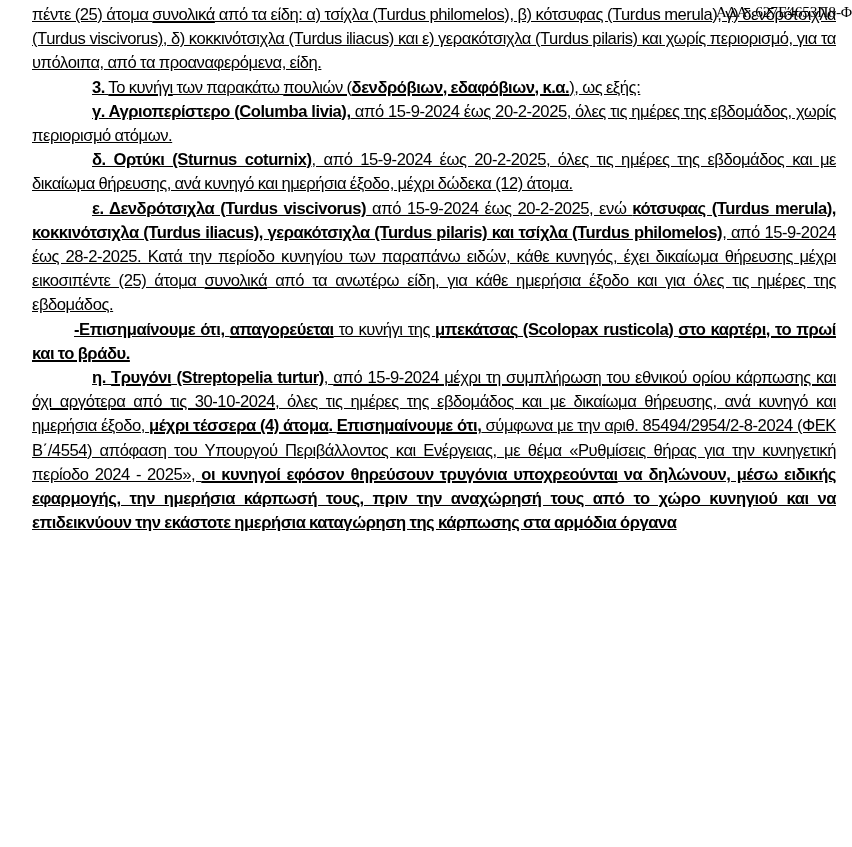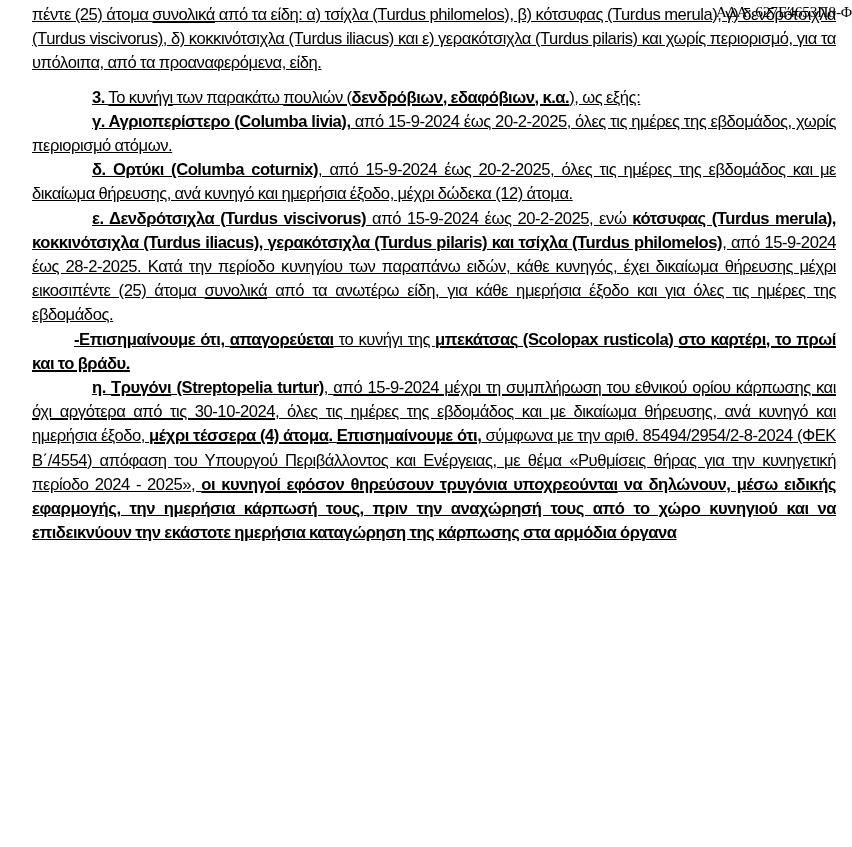--- a/index.html
+++ b/index.html
@@ -37,40 +37,40 @@
     word-spacing: -0.5px;
   }
   .p {
     margin: 0;
     text-align: justify;
     text-align-last: left;
     text-decoration: underline;
   }
   .indent { text-indent: 60px; }
   .indent-small { text-indent: 42px; }
-  .gap-before { margin-top: 10px; }
+  .gap-before { }
   .b { font-weight: bold; }
   .u { text-decoration: underline; text-underline-offset: 2px; text-decoration-thickness: 1px; }
 </style>
 </head>
 <body>
 
 <div class="ada">ΑΔΑ: 627Ε4653Π8-Φ</div>
 
 <div class="page">
 
   <p class="p"><span>πέντε (25) άτομα </span><span class="u">συνολικά</span><span> από τα είδη: α) τσίχλα (Turdus philomelos), β) κότσυφας (Turdus merula), γ) δενδρότσιχλα (Turdus viscivorus), δ) κοκκινότσιχλα (Turdus iliacus) και ε) γερακότσιχλα (Turdus pilaris) και χωρίς περιορισμό, για τα υπόλοιπα, από τα προαναφερόμενα, είδη.</span></p>
 
   <p class="p indent gap-before"><span class="b">3.</span> <span class="u">Το κυνήγι</span><span> των παρακάτω </span><span class="u">πουλιών (</span><span class="b u">δενδρόβιων, εδαφόβιων, κ.α.</span><span class="u">)</span><span>, ως εξής:</span></p>
 
 
 
   <p class="p indent"><span class="b">γ. Αγριοπερίστερο (Columba livia),</span><span> από 15-9-2024 έως 20-2-2025, όλες τις ημέρες της εβδομάδος, χωρίς περιορισμό ατόμων.</span></p>
 
-  <p class="p indent"><span class="b">δ. Ορτύκι (Columba coturnix)</span><span>, από 15-9-2024 έως 20-2-2025, όλες τις ημέρες της εβδομάδος και με δικαίωμα θήρευσης, ανά κυνηγό και ημερήσια έξοδο, μέχρι δώδεκα (12) άτομα.</span></p>
+  <p class="p indent"><span class="b">δ. Ορτύκι (Sturnus coturnix)</span><span>, από 15-9-2024 έως 20-2-2025, όλες τις ημέρες της εβδομάδος και με δικαίωμα θήρευσης, ανά κυνηγό και ημερήσια έξοδο, μέχρι δώδεκα (12) άτομα.</span></p>
 
   <p class="p indent"><span class="b">ε. Δενδρότσιχλα (Turdus viscivorus)</span><span> από 15-9-2024 έως 20-2-2025, ενώ </span><span class="b">κότσυφας (Turdus merula), κοκκινότσιχλα (Turdus iliacus), γερακότσιχλα (Turdus pilaris) και τσίχλα (Turdus philomelos)</span><span>, από 15-9-2024 έως 28-2-2025. Κατά την περίοδο κυνηγίου των παραπάνω ειδών, κάθε κυνηγός, έχει δικαίωμα θήρευσης μέχρι εικοσιπέντε (25) άτομα </span><span class="u">συνολικά</span><span> από τα ανωτέρω είδη, για κάθε ημερήσια έξοδο και για όλες τις ημέρες της εβδομάδος.</span></p>
 
 
 
   <p class="p indent-small"><span class="b">-Επισημαίνουμε ότι, </span><span class="b u">απαγορεύεται</span><span> το κυνήγι της </span><span class="b u">μπεκάτσας</span><span class="b"> (Scolopax rusticola) </span><span class="b u">στο καρτέρι, το πρωί και το βράδυ.</span></p>
 
   <p class="p indent"><span class="b">η. </span><span class="b u">Τρυγόνι</span><span class="b"> (Streptopelia turtur)</span><span>, </span><span class="u">από 15-9-2024 μέχρι τη συμπλήρωση του εθνικού ορίου κάρπωσης και όχι αργότερα από τις 30-10-2024</span><span>, όλες τις ημέρες της εβδομάδος και με δικαίωμα θήρευσης, ανά κυνηγό και ημερήσια έξοδο, </span><span class="b u">μέχρι τέσσερα (4) άτομα</span><span class="b">. </span><span class="b u">Επισημαίνουμε ότι,</span><span> σύμφωνα με την αριθ. 85494/2954/2-8-2024 (ΦΕΚ Β΄/4554) απόφαση του Υπουργού Περιβάλλοντος και Ενέργειας, με θέμα «Ρυθμίσεις θήρας για την κυνηγετική περίοδο 2024 - 2025», </span><span class="b u">οι κυνηγοί εφόσον θηρεύσουν τρυγόνια υποχρεούνται</span><span class="b"> να δηλώνουν, μέσω ειδικής εφαρμογής, την ημερήσια κάρπωσή τους, πριν την αναχώρησή τους από το χώρο κυνηγιού και να επιδεικνύουν την εκάστοτε  ημερήσια καταγώρηση της κάρπωσης στα αρμόδια όργανα</span></p>
 
 </div>

